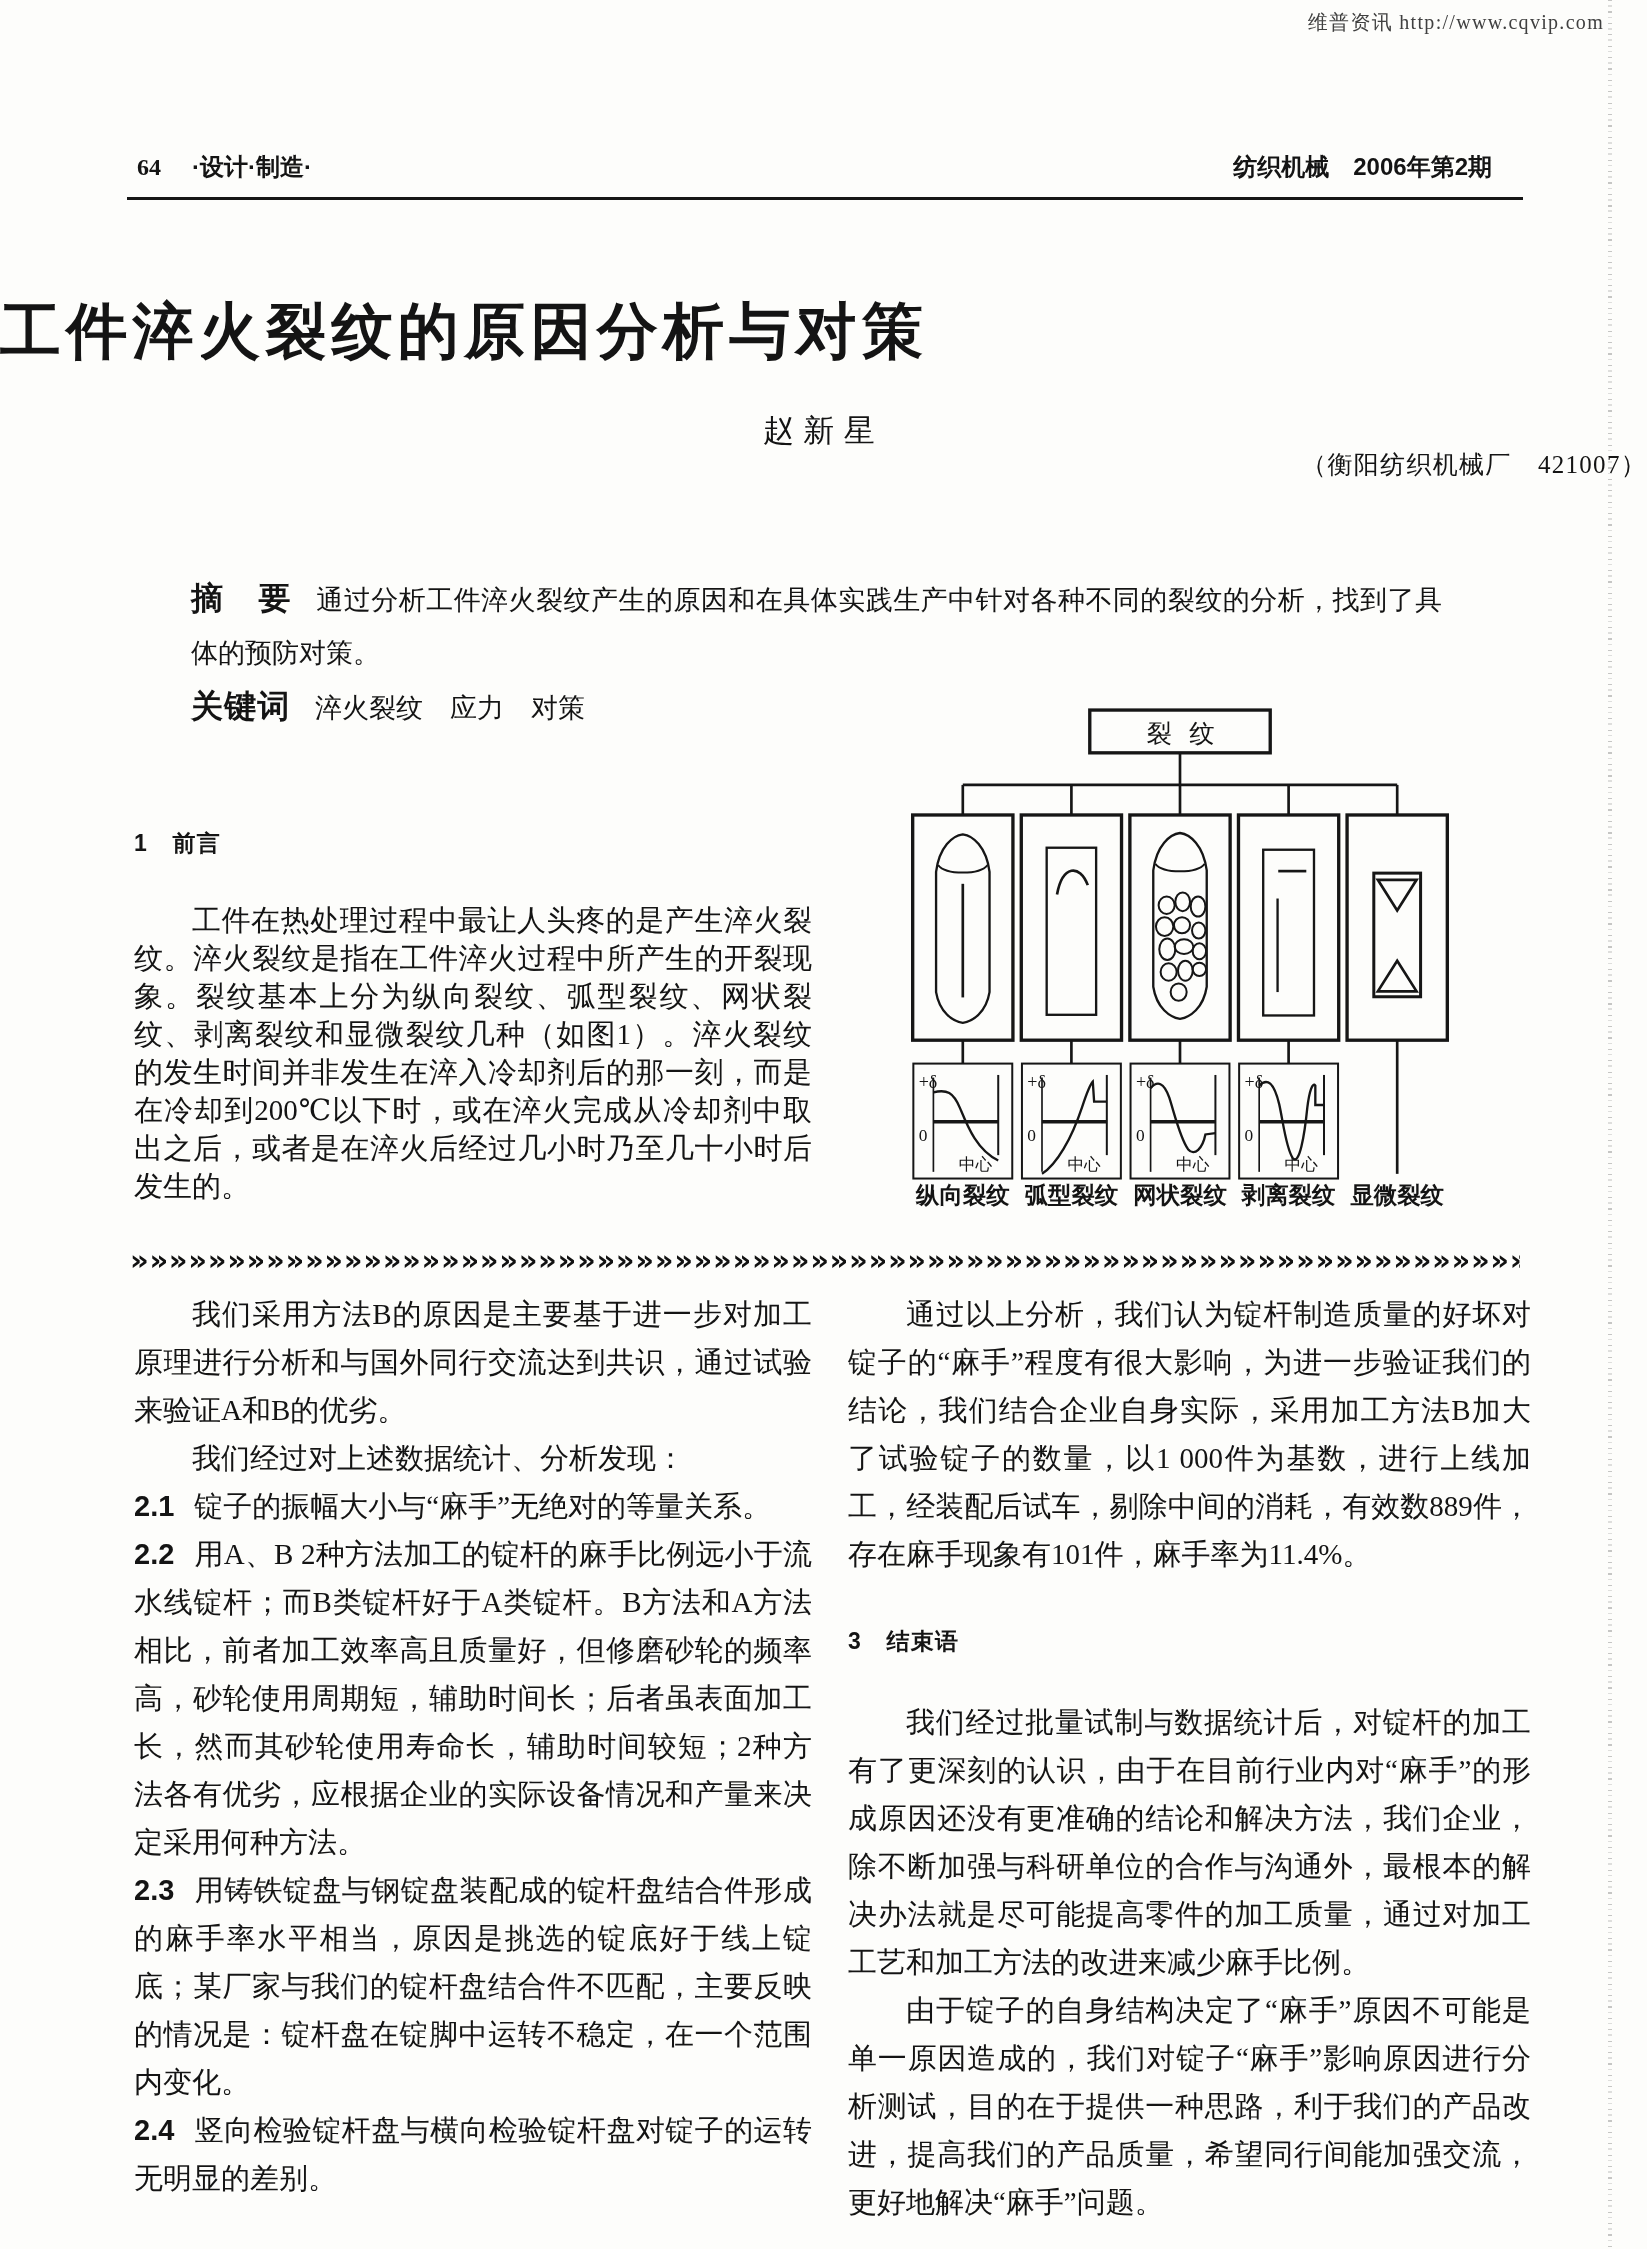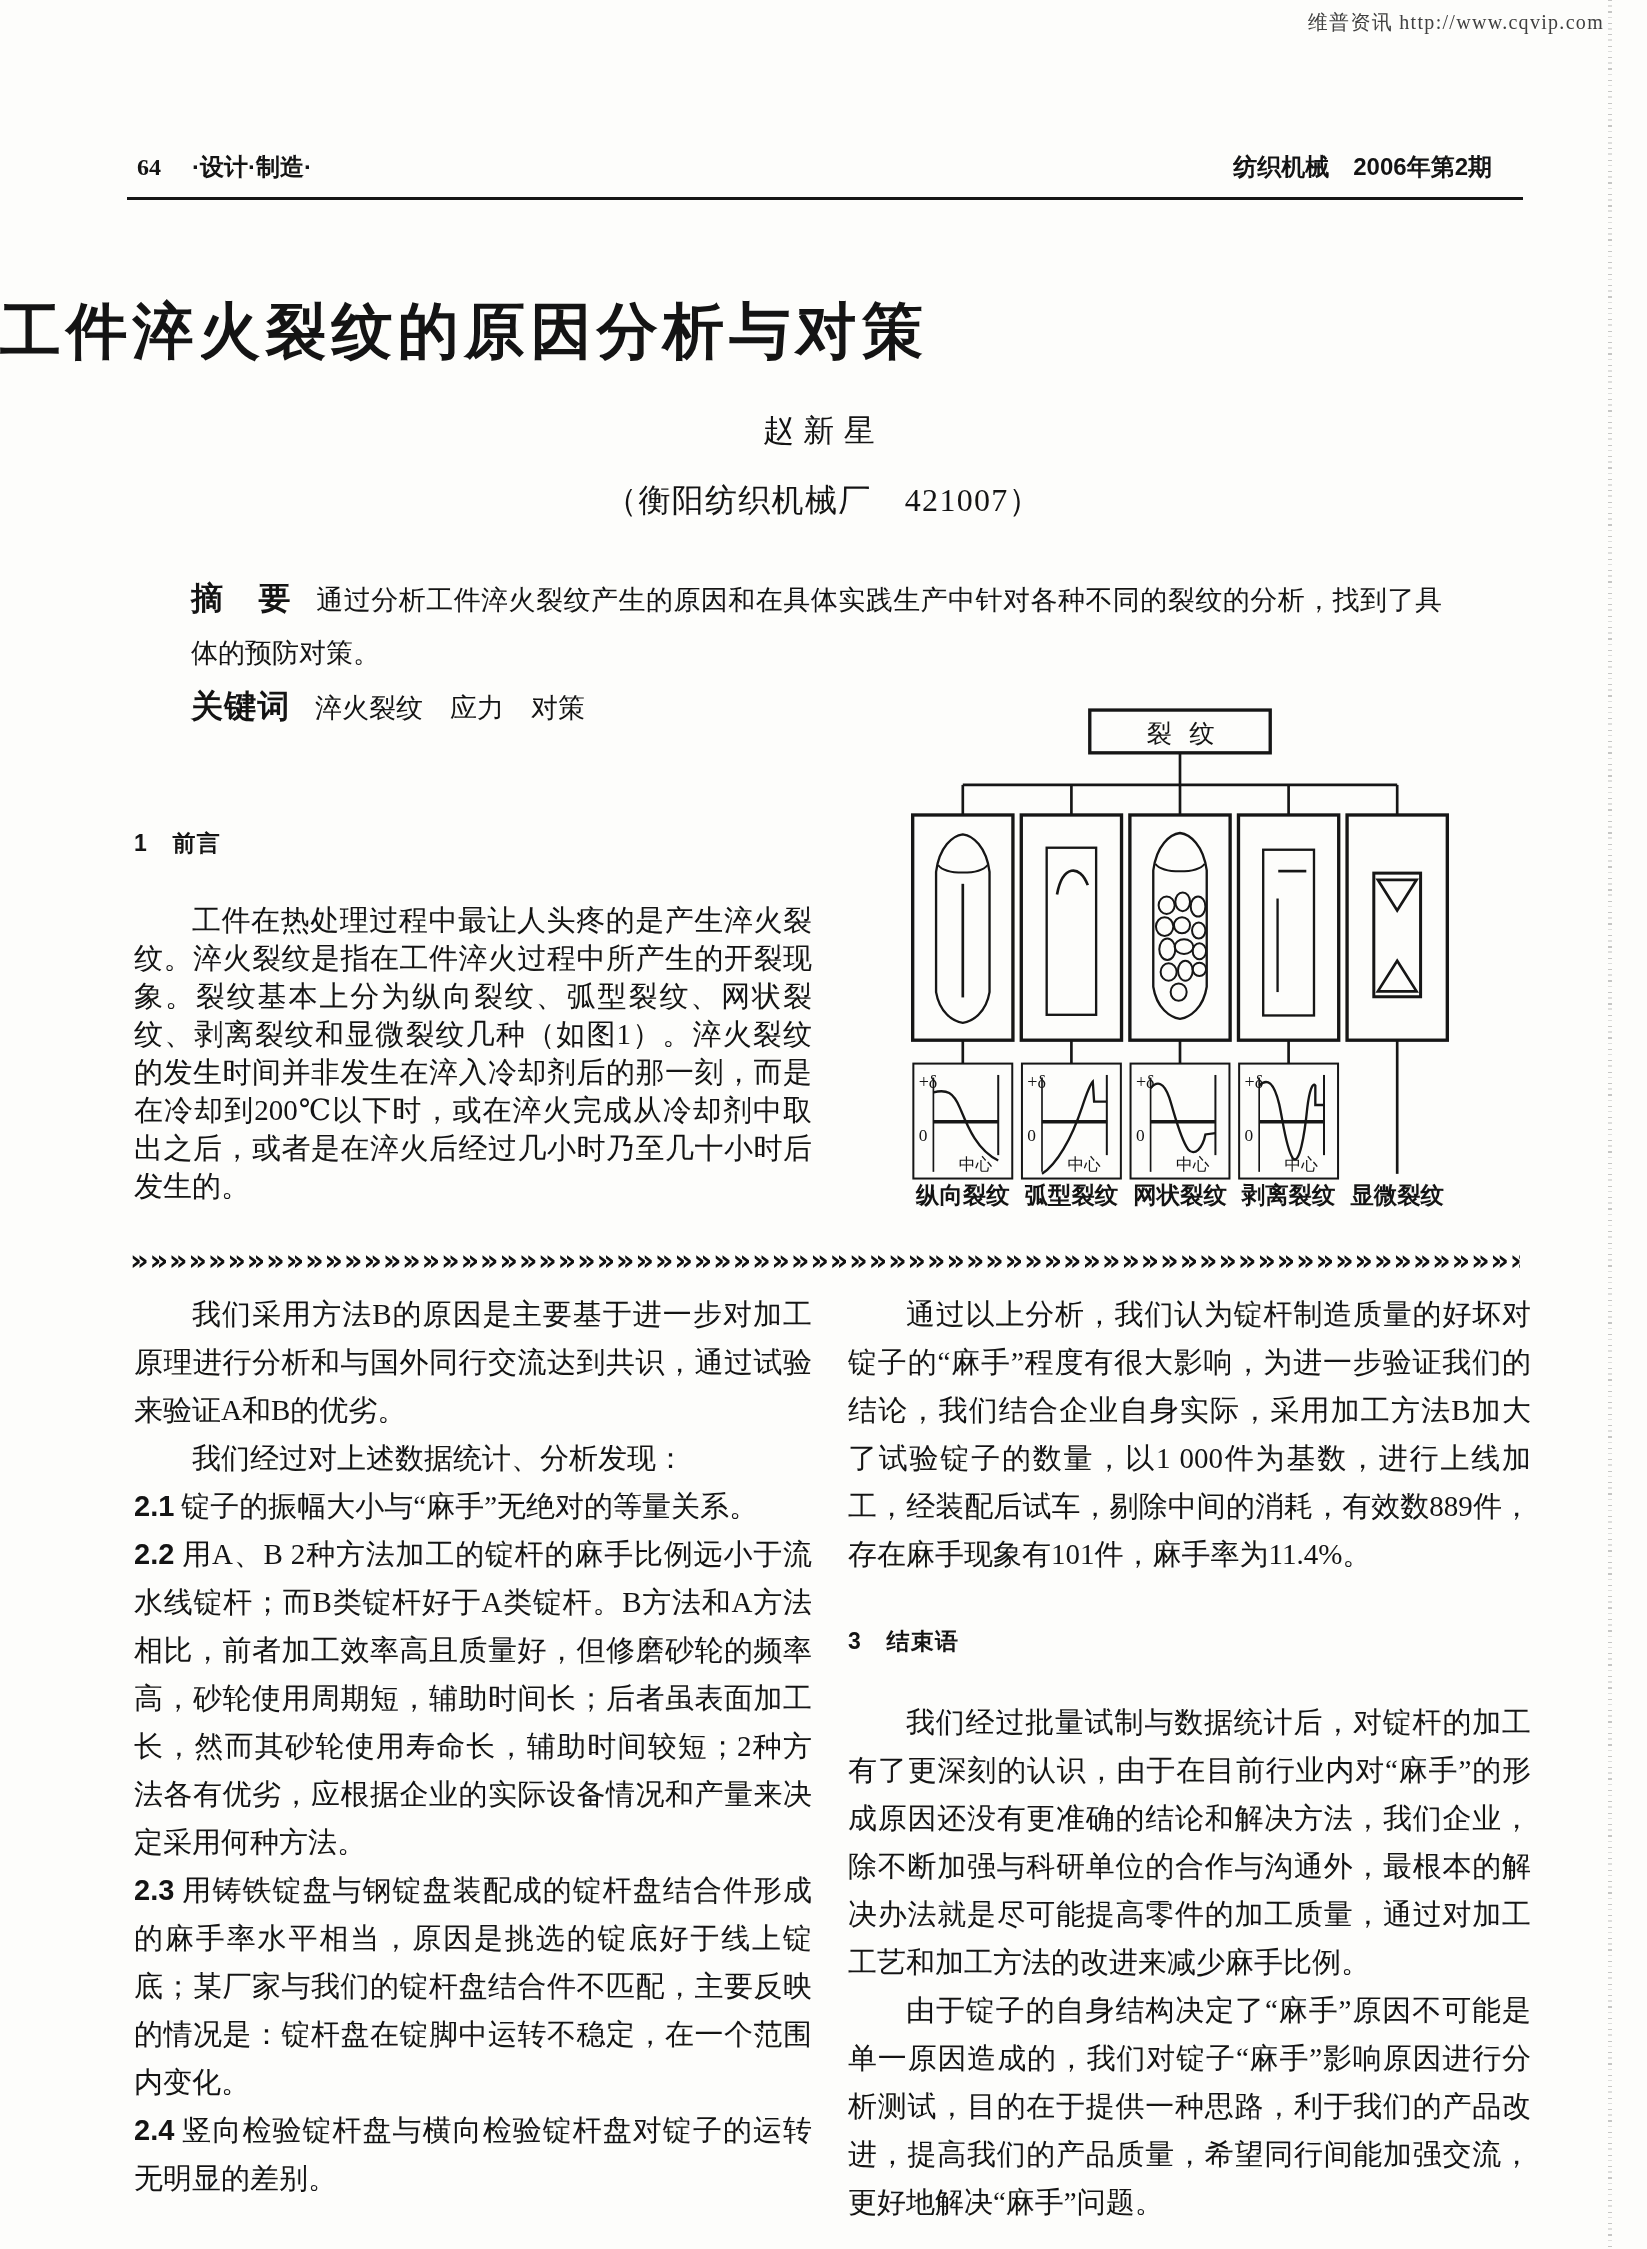--- a/index.html
+++ b/index.html
@@ -36,22 +36,22 @@
   .title {
     position:absolute; left:0; top:291px; width:100%; margin:0;
     text-align:left; font-weight:bold; font-size:61px; letter-spacing:5.3px;
     font-family:"Liberation Sans","DejaVu Sans",sans-serif;
   }
   .author {
     position:absolute; left:0; top:410px; width:100%;
     text-align:center; font-size:31px; letter-spacing:9.4px;
   }
   .affiliation {
-    position:absolute; left:0; top:479px; width:100%;
-    text-align:center; font-size:32px; letter-spacing:1.3px;
+    position:absolute; left:0; top:448px; width:100%;
+    text-align:right; font-size:25px; letter-spacing:1.3px;
   }
 
   .abstract {
     position:absolute; left:191px; top:572px; width:1251px;
     font-size:27px; line-height:53px; text-align:justify;
   }
   .abstract p { margin:0; }
   .abstract .lbl {
     font-family:"Liberation Sans","DejaVu Sans",sans-serif;
     font-weight:bold; font-size:32px; margin-right:24px; letter-spacing:1.3px;
@@ -87,21 +87,21 @@
   .col {
     position:absolute; top:1290px;
     font-size:29px; line-height:48px; text-align:justify;
   }
   .col p { margin:0; }
   .col p.ind { text-indent:2em; }
   .col-left  { left:134px;  width:678px; }
   .col-right { left:848px; width:683px; }
   .item b {
     font-family:"Liberation Sans","DejaVu Sans",sans-serif;
-    font-weight:bold; margin-right:7px;
+    font-weight:bold; margin-right:20px;
   }
   .col-right .h-sec { margin:39px 0 33px 0; }
 
   svg text { font-family:"Liberation Serif","DejaVu Serif",serif; fill:#141414; }
   svg .lab { font-size:35px; font-weight:600; }
   svg .rootlab { font-size:38px; letter-spacing:26px; }
   svg .plus { font-size:27px; }
   svg .zero { font-size:26px; }
   svg .ctr  { font-size:25px; }
 </style>

